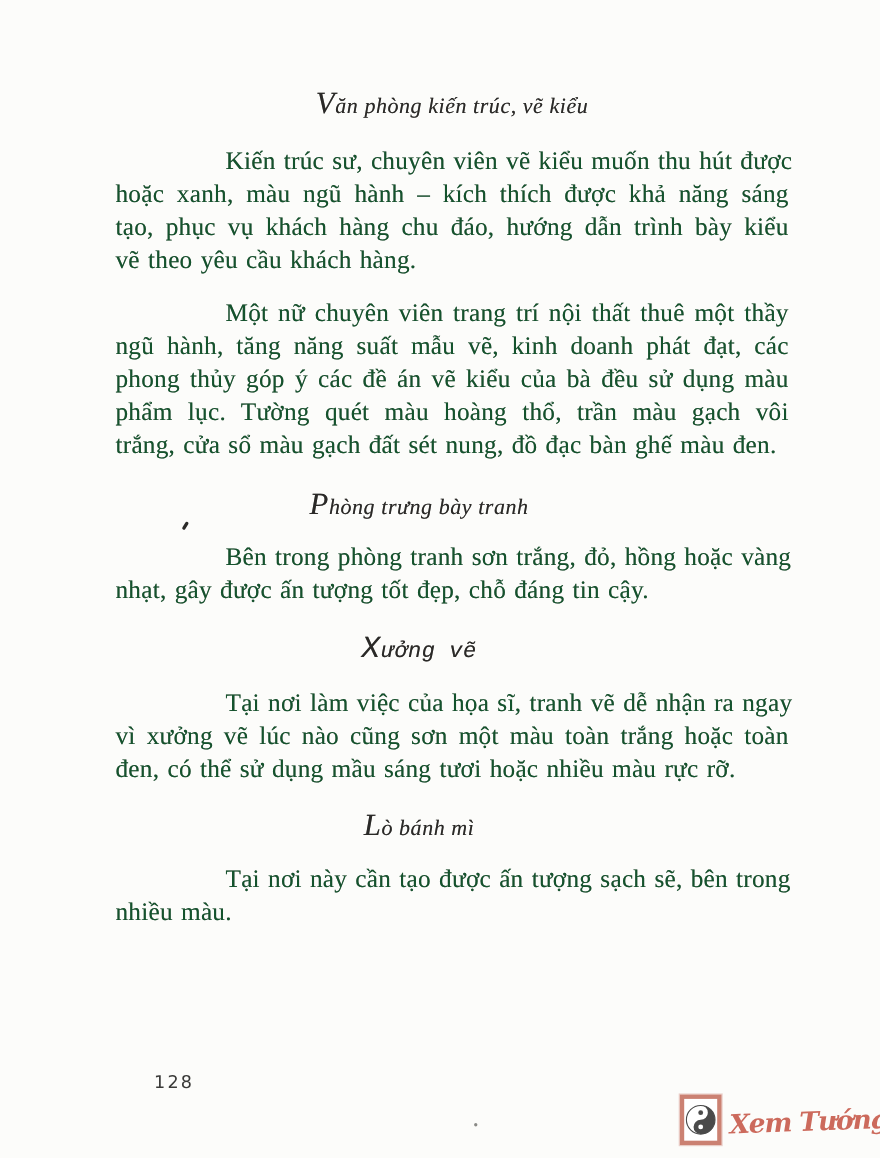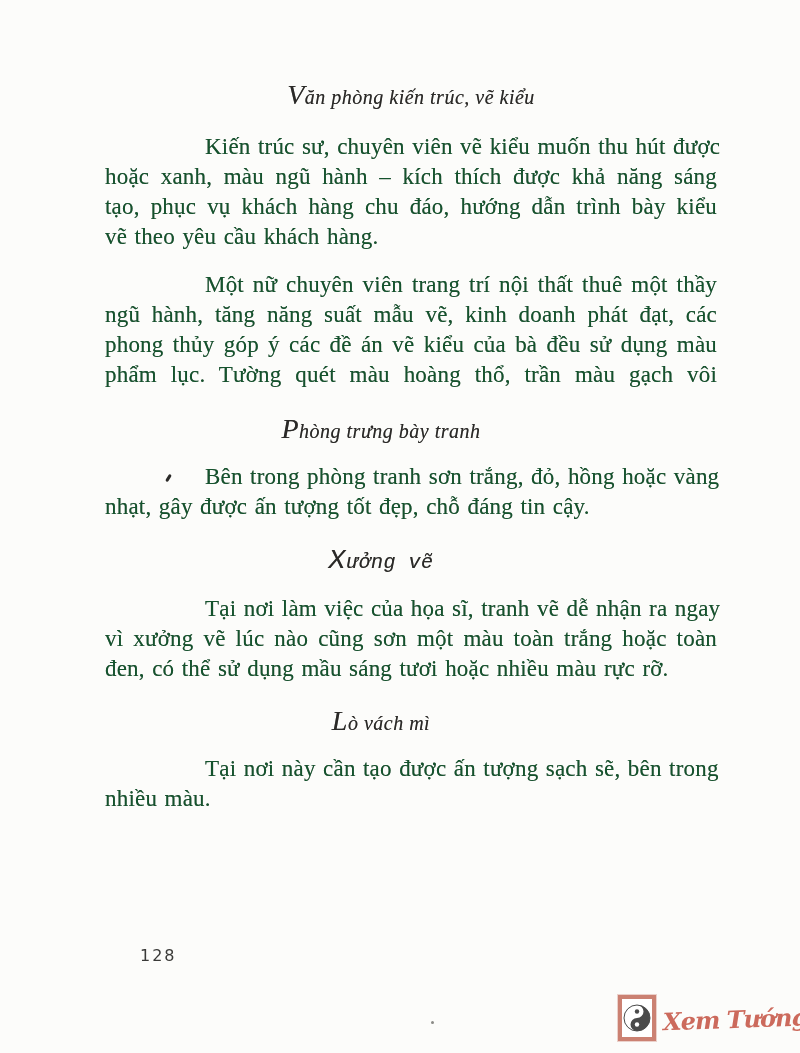--- a/index.html
+++ b/index.html
@@ -31,21 +31,21 @@
   .line{
     font-size:23px;line-height:30px;height:30px;white-space:nowrap;
     text-align:justify;text-align-last:justify;
     letter-spacing:0.2px;word-spacing:1.5px;
     color:#14532d;
     text-shadow:0 0 0.6px rgba(35,33,30,0.5);
   }
   .line.first{padding-left:100px;}
   .line.last{text-align-last:left;white-space:normal;}
   .page-number{
-    position:absolute;left:140px;top:946px;
+    position:absolute;left:140px;top:974px;
     font-family:"DejaVu Sans","Liberation Sans",sans-serif;
     font-size:16px;letter-spacing:2px;color:#3a3a38;
   }
   .artifact-comma{
     position:absolute;left:167px;top:474px;width:3px;height:8px;
     background:#2b2a28;border-radius:2px;transform:rotate(32deg);
   }
   .artifact-dot{
     position:absolute;left:431px;top:1021px;width:3px;height:3px;
     background:#8a8a86;border-radius:50%;
@@ -81,33 +81,34 @@
         <div class="line first">Kiến trúc sư, chuyên viên vẽ kiểu muốn thu hút được</div>
         <div class="line">hoặc xanh, màu ngũ hành – kích thích được khả năng sáng</div>
         <div class="line">tạo, phục vụ khách hàng chu đáo, hướng dẫn trình bày kiểu</div>
         <div class="line last">vẽ theo yêu cầu khách hàng.</div>
       </div>
       <div class="para">
         <div class="line first">Một nữ chuyên viên trang trí nội thất thuê một thầy</div>
         <div class="line">ngũ hành, tăng năng suất mẫu vẽ, kinh doanh phát đạt, các</div>
         <div class="line">phong thủy góp ý các đề án vẽ kiểu của bà đều sử dụng màu</div>
         <div class="line">phẩm lục. Tường quét màu hoàng thổ, trần màu gạch vôi</div>
+        <div class="line last">trắng, cửa sổ màu gạch đất sét nung, đồ đạc bàn ghế màu đen.</div>
       </div>
       <div class="heading h1">Phòng trưng bày tranh</div>
       <div class="para">
         <div class="line first">Bên trong phòng tranh sơn trắng, đỏ, hồng hoặc vàng</div>
         <div class="line last">nhạt, gây được ấn tượng tốt đẹp, chỗ đáng tin cậy.</div>
       </div>
       <div class="heading h2">Xưởng vẽ</div>
       <div class="para">
         <div class="line first">Tại nơi làm việc của họa sĩ, tranh vẽ dễ nhận ra ngay</div>
         <div class="line">vì xưởng vẽ lúc nào cũng sơn một màu toàn trắng hoặc toàn</div>
         <div class="line last">đen, có thể sử dụng mầu sáng tươi hoặc nhiều màu rực rỡ.</div>
       </div>
-      <div class="heading h3">Lò vách mì</div>
+      <div class="heading h3">Lò bánh mì</div>
       <div class="para">
         <div class="line first">Tại nơi này cần tạo được ấn tượng sạch sẽ, bên trong</div>
         <div class="line last">nhiều màu.</div>
       </div>
     </div>
 
   <div class="artifact-comma"></div>
   <div class="artifact-dot"></div>
 
   <div class="page-number">128</div>

